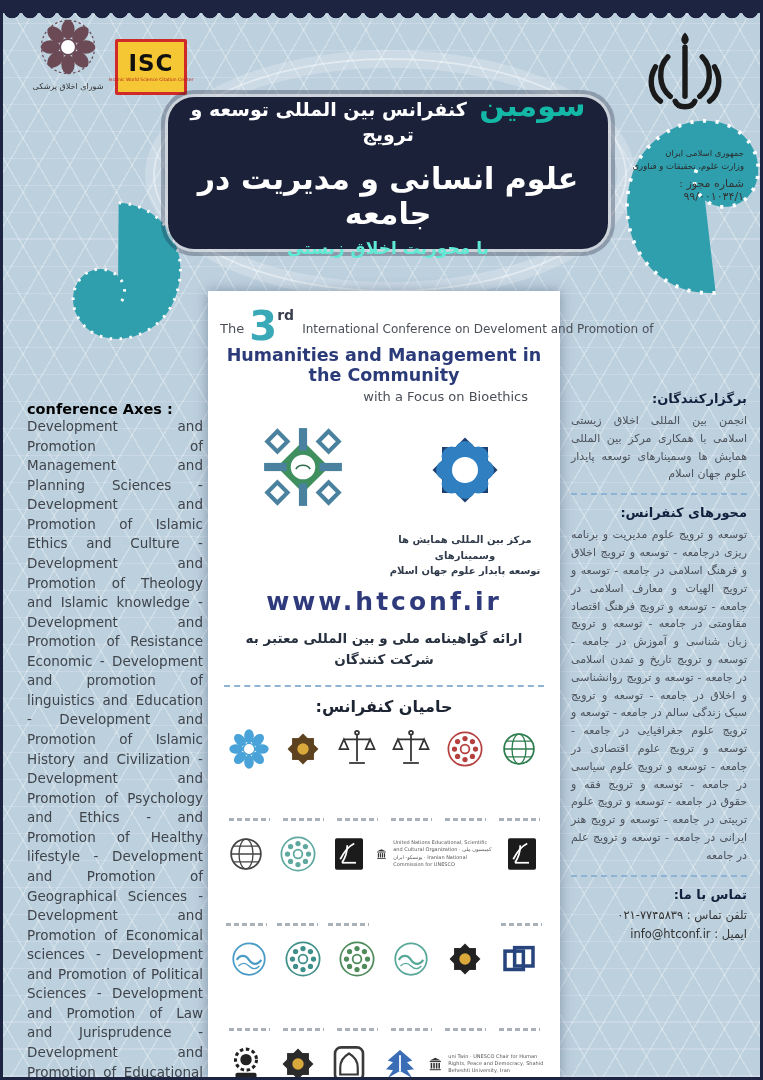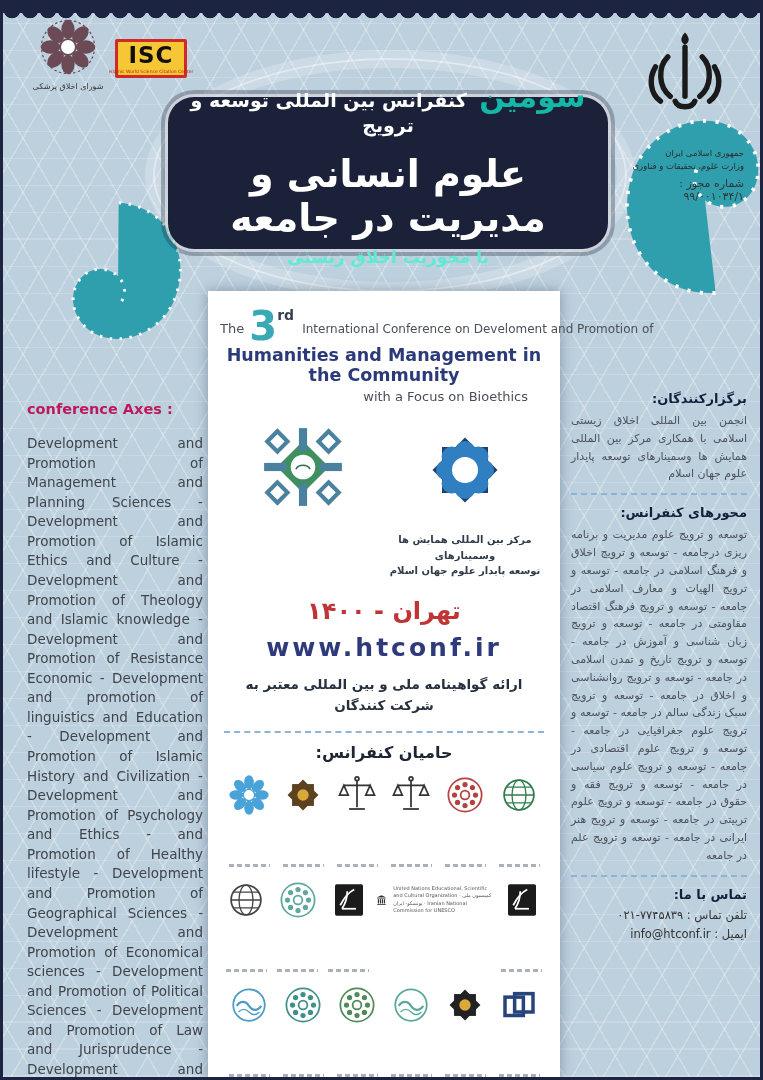--- a/index.html
+++ b/index.html
@@ -15,36 +15,36 @@
   .top-trim{position:absolute;top:0;left:0;right:0;height:10px;background:#1d2442;z-index:3;}
   .top-trim::after{content:'';position:absolute;top:10px;left:0;right:0;height:9px;
     background:radial-gradient(circle at 9px -3px,#1d2442 8px,transparent 8.6px);
     background-size:18px 9px;background-repeat:repeat-x;}
   .medallion{position:absolute;left:150px;top:55px;width:470px;height:230px;border-radius:50%;
     border:2px solid rgba(255,255,255,.55);box-shadow:0 0 0 8px rgba(255,255,255,.22), inset 0 0 0 8px rgba(255,255,255,.22);}
   .paisley{position:absolute;z-index:1;}
   
   .badge-ethics{position:absolute;left:22px;top:15px;width:86px;text-align:center;z-index:4;}
   .badge-ethics .cap{font-size:8px;color:#333;margin-top:2px;}
-  .badge-isc{position:absolute;left:112px;top:36px;width:72px;height:39px;background:#f5c735;
+  .badge-isc{position:absolute;left:112px;top:36px;width:72px;height:56px;background:#f5c735;
     border:3px solid #cf2a27;border-radius:2px;display:flex;flex-direction:column;align-items:center;
     justify-content:center;z-index:4;box-sizing:border-box;}
   .isc-label{font-size:23px;font-weight:bold;color:#101010;line-height:1;letter-spacing:1px;}
   .isc-sub{font-size:4.5px;color:#b3251f;margin-top:2px;white-space:nowrap;}
   .gov{position:absolute;right:16px;top:22px;width:118px;text-align:right;z-index:4;color:#1c1c1c;}
   .gov-line{font-size:8.5px;line-height:1.5;color:#2a2a2a;}
   .gov-license{font-size:11px;color:#333;margin-top:4px;}
   
   .banner{position:absolute;left:165px;top:94px;width:440px;height:152px;background:#1b2139;
     border-radius:26px;z-index:4;box-shadow:0 0 0 3px rgba(255,255,255,.55),0 0 0 7px rgba(27,33,57,.30);
     display:flex;flex-direction:column;justify-content:center;align-items:center;
     padding:8px 20px;box-sizing:border-box;text-align:center;}
   .banner-l1{color:#fff;font-size:19px;font-weight:bold;}
   .banner-l1 .accent{color:#14b8a6;font-size:30px;margin-left:6px;}
-  .banner-l2{color:#fff;font-size:38px;font-weight:bold;margin-top:16px;text-align:center;}
+  .banner-l2{color:#fff;font-size:30px;font-weight:bold;margin-top:16px;text-align:center;}
   .banner-l3{color:#5eead4;font-size:17px;font-weight:bold;margin-top:7px;}
   
   .card{position:absolute;left:205px;top:288px;width:352px;height:789px;background:#fff;z-index:5;
     box-shadow:0 0 12px rgba(35,55,85,.4);padding:16px 12px 6px;box-sizing:border-box;}
   .t-line1{text-align:center;white-space:nowrap;}
   .t-the{font-size:13px;color:#4a4f58;}
   .t-num{font-size:40px;color:#3aa9b7;font-weight:bold;vertical-align:-7px;line-height:.8;}
   .t-ord{font-size:14px;font-weight:bold;color:#3a3f4e;vertical-align:13px;margin-right:3px;}
   .t-rest{font-size:12px;color:#4a4f58;}
   .t-line2{font-size:17.5px;font-weight:bold;color:#2b3a78;text-align:center;margin-top:3px;}
@@ -62,21 +62,21 @@
   .sp-cell{position:relative;width:50px;display:flex;flex-direction:column;align-items:center;gap:44px;}
   .sp-glyph{width:42px;height:42px;display:block;}
   .sp-squiggle{width:82%;height:3px;margin:4px auto 0;
     background:repeating-linear-gradient(90deg,#9aa3ad 0 5px,transparent 5px 8px);opacity:.85;}
   .sp-cap{font-size:5px;color:#555;line-height:1.45;margin-top:3px;text-align:center;}
   .sp-cell.wide{width:120px;flex-direction:row;align-items:center;gap:5px;}
   .sp-cell.wide .sp-cap{text-align:left;margin-top:0;}
   .sp-label{position:absolute;left:0;right:0;top:15px;text-align:center;font-size:11px;font-weight:bold;color:inherit;}
   
   .col-left{position:absolute;left:24px;top:398px;width:176px;z-index:2;}
-  .col-left h3{font-size:14.5px;color:#be185d;margin:0 0 17px;font-weight:bold;}
+  .col-left h3{font-size:14.5px;color:#000000;margin:0 0 0;font-weight:bold;}
   .col-left p{font-size:13.5px;line-height:1.45;color:#3f444b;text-align:justify;margin:0;}
   .col-right{position:absolute;left:568px;top:388px;width:176px;z-index:2;direction:rtl;}
   .rc-head{font-size:13px;font-weight:bold;color:#11203c;margin:0 0 6px;}
   .rc-body{font-size:11px;color:#4c525b;line-height:1.62;margin:0;text-align:justify;}
   .rc-div{border-top:2px dashed #8fb3d4;margin:10px 0;}
   .rc-line{font-size:11.5px;color:#333;margin-top:5px;}
   .ltr{direction:ltr;unicode-bidi:embed;}
 </style>
 </head>
 <body>
@@ -294,21 +294,20 @@
           </g>
           <circle cx="46" cy="46" r="13" fill="#fff"></circle>
         </svg>
         <div class="org-cap" dir="rtl">
           <span>مرکز بین المللی همایش ها وسمینارهای</span><br>
           <span>توسعه پایدار علوم جهان اسلام</span>
         </div>
       </div>
     </div>
 
-    <div class="city" dir="rtl">تهران - ۱۴۰۰</div>
     <div class="site">www.htconf.ir</div>
     <div class="cert" dir="rtl">
       <span>ارائه گواهینامه ملی و بین المللی معتبر به</span><br>
       <span>شرکت کنندگان</span>
     </div>
 
     <div class="divider"></div>
     <div class="sp-head" dir="rtl">حامیان کنفرانس:</div>
 
     <div>

